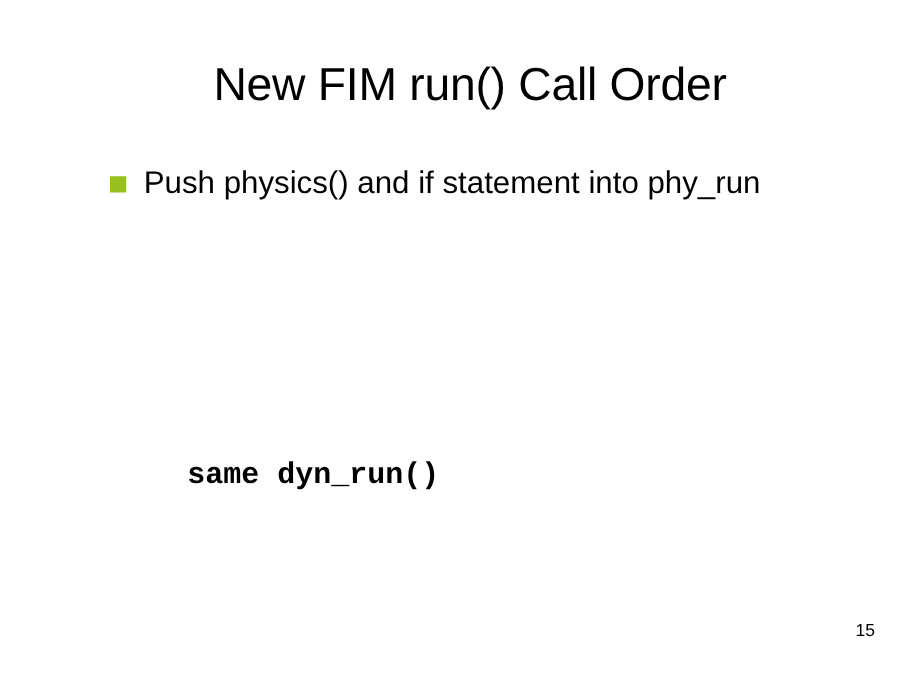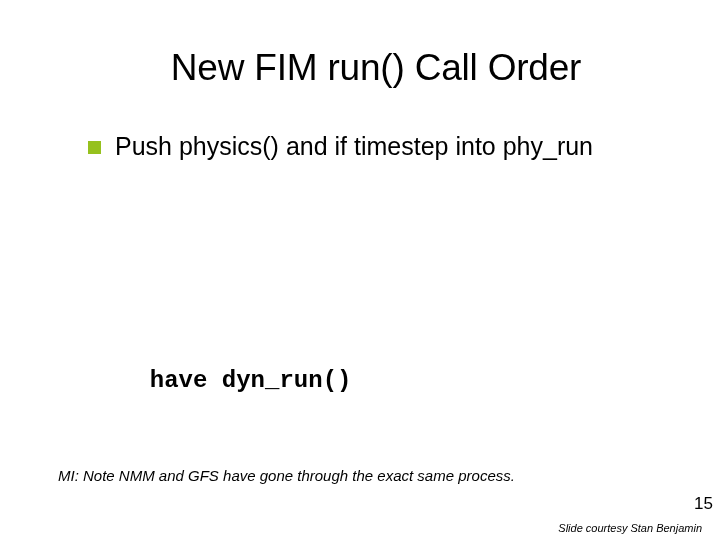--- a/index.html
+++ b/index.html
@@ -96,24 +96,23 @@
     white-space: nowrap;
   }
 
   #page-number {
     position: absolute;
     left: 0;
     top: 496px;
     width: 700px;
     text-align: right;
     font-family: "Liberation Sans", sans-serif;
-    font-size: 17px;
+    font-size: 14px;
     line-height: 16px;
     color: #000000;
-    padding-left: 13px;
   }
 
   #credit-line {
     position: absolute;
     left: 0;
     top: 521px;
     width: 702px;
     text-align: right;
     font-family: "Liberation Sans", sans-serif;
     font-size: 11px;
@@ -127,30 +126,28 @@
 
 <div id="slide">
 
   <div id="slide-title">New FIM run() Call Order</div>
 
   <div id="bullet-list">
 
 
     <div class="bullet-item">
       <span class="bullet-marker"></span>
-      <span class="bullet-text">Push physics() and if timestep into phy_run</span>
+      <span class="bullet-text">Push physics() and if statement into phy_run</span>
     </div>
 
   </div>
 
   <div id="code-block">
-    <span class="code-line">  have dyn_run()</span>
+    <span class="code-line">  same dyn_run()</span>
     
     
   </div>
 
-  <div id="note-line">MI: Note NMM and GFS have gone through the exact same process.</div>
 
   <div id="page-number">15</div>
 
-  <div id="credit-line">Slide courtesy Stan Benjamin</div>
 
 </div>
 
 </body></html>

